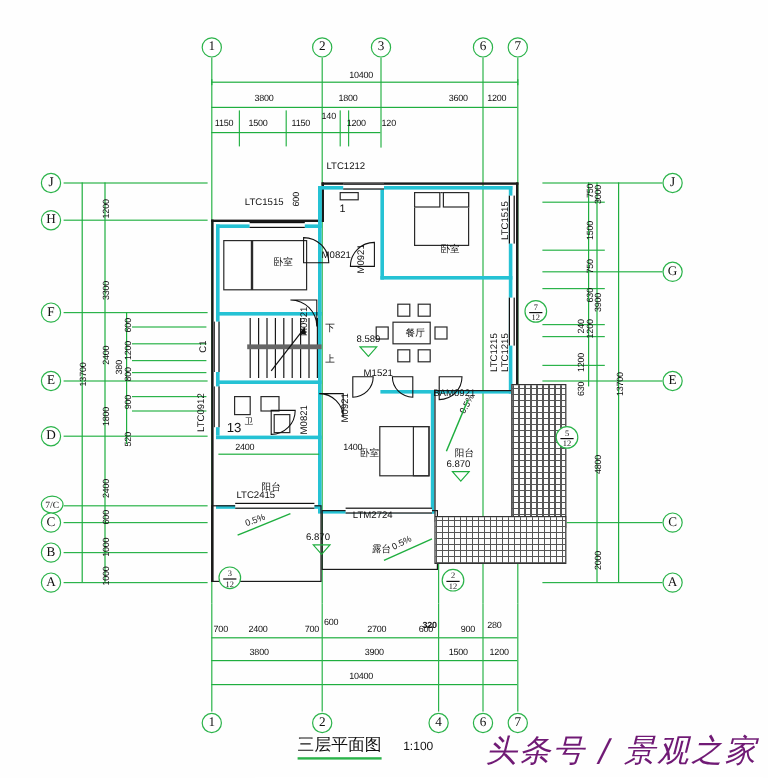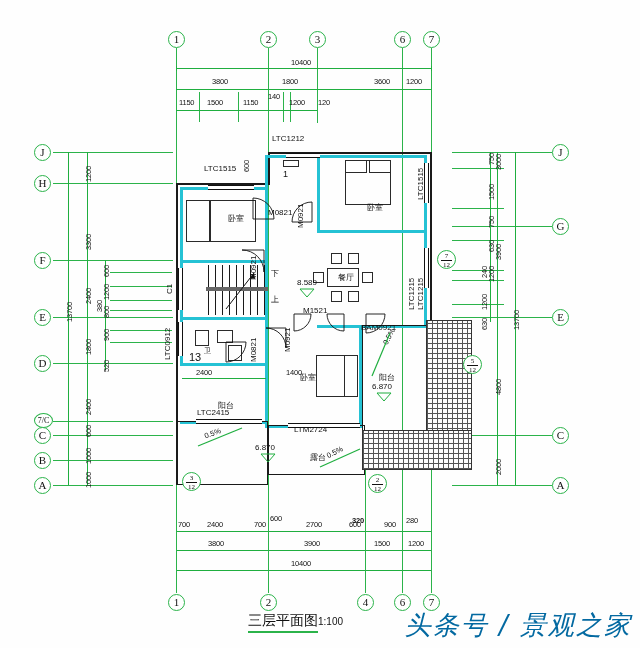--- a/index.html
+++ b/index.html
@@ -164,41 +164,41 @@
       repeating-linear-gradient(0deg,  #555 0 1px, transparent 1px 5px),
       repeating-linear-gradient(90deg, #555 0 1px, transparent 1px 5px);
     background-color: #fdfdfd;
     border: 1px solid #333;
   }
 
   
   #title-block {
     position: absolute;
     left: 248px; top: 612px;
-    display: flex; align-items: baseline; gap: 0;
+    display: flex; align-items: baseline; gap: 18px;
   }
   #title-main {
     font-size: 14px;
     color: #111;
     font-family: "DejaVu Sans", sans-serif;
     border-bottom: 2.5px solid #2bb34a;
     padding-bottom: 1px;
   }
   #title-scale {
     font-size: 10px;
     color: #111;
     font-family: "Liberation Sans", sans-serif;
   }
 
   
   #watermark {
     position: absolute;
     right: 8px; top: 608px;
     font-size: 26px;
-    color: #0369a1;
+    color: #701a75;
     font-family: "DejaVu Sans", sans-serif;
     letter-spacing: 2px;
     white-space: nowrap;
     font-style: italic;
   }
 </style>
 </head>
 <body>
 
 <div id="page">

